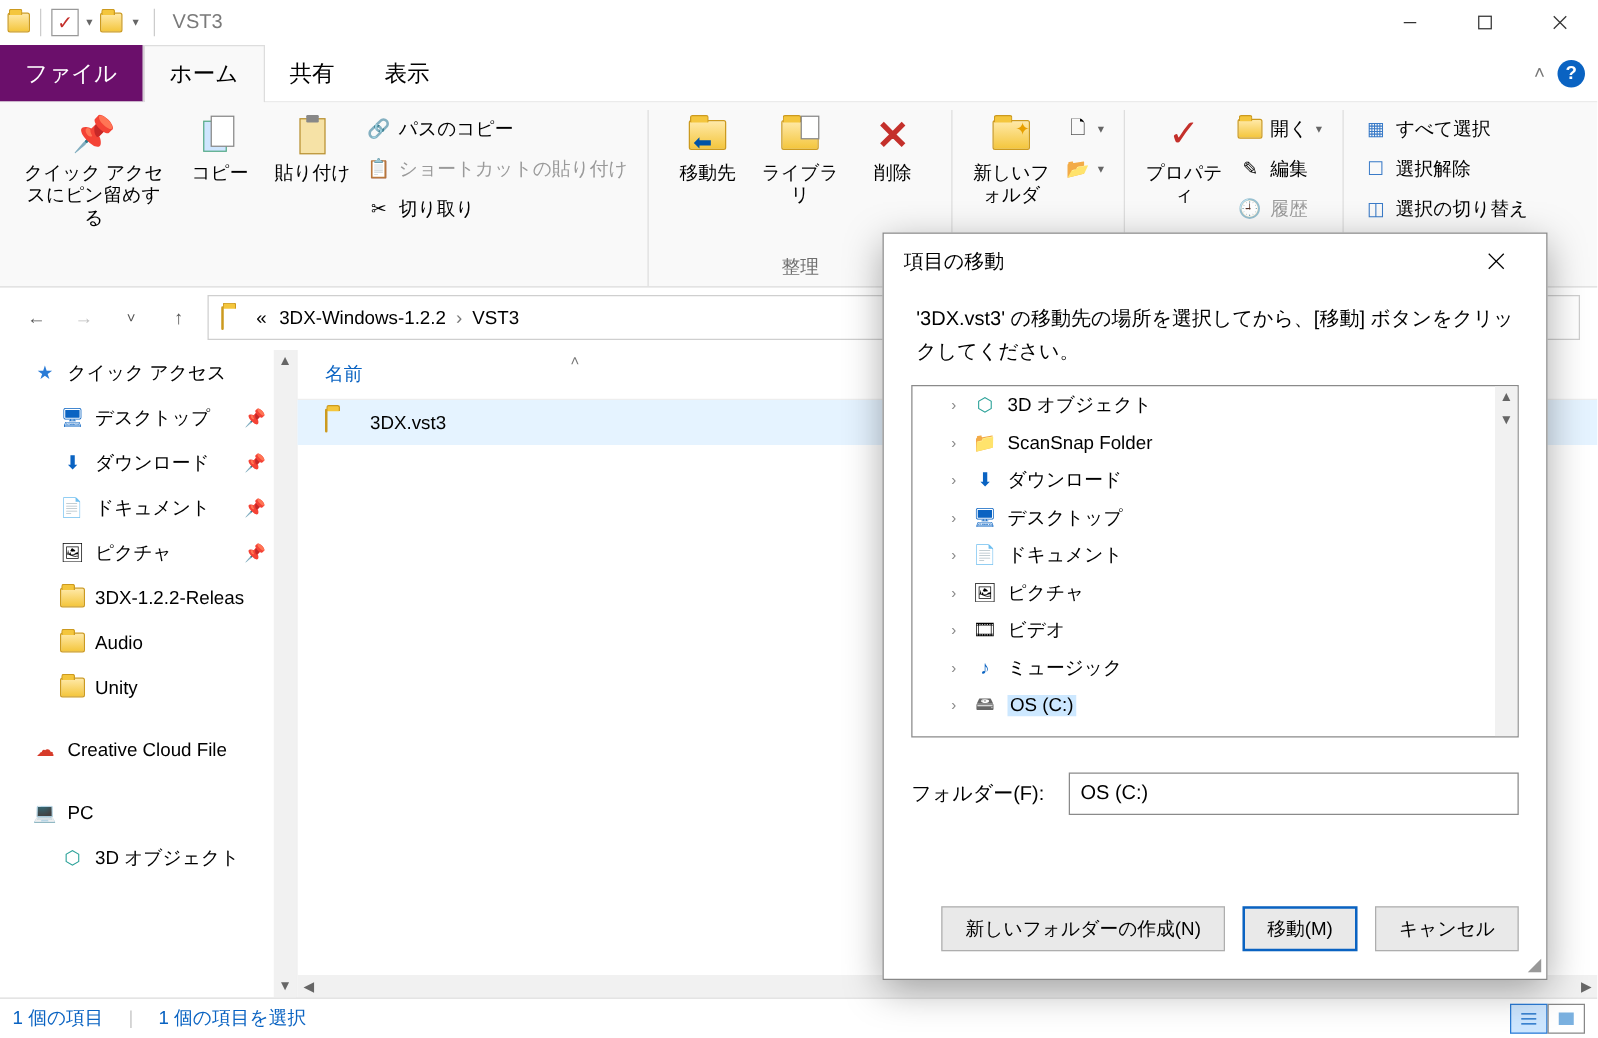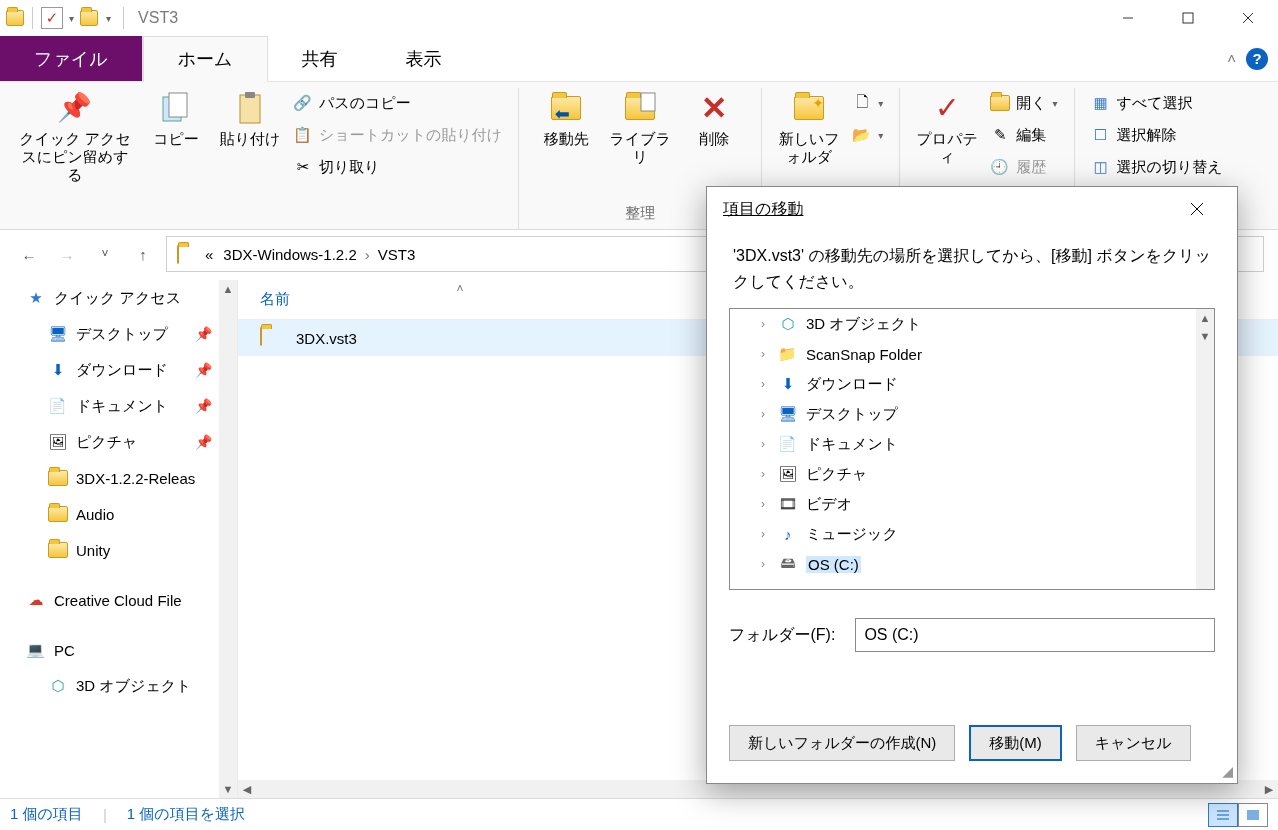--- a/index.html
+++ b/index.html
@@ -9,21 +9,21 @@
 .titlebar { height: 36px; background: #fff; display: flex; align-items: center; border-bottom: 0; }
 .titlebar .qat { display: flex; align-items: center; height: 100%; padding-left: 6px; gap: 4px; }
 .titlebar .qat .folder-ic { width:18px; height:18px; display:flex; align-items:center; justify-content:center; }
 .titlebar .title { margin-left: 10px; color: #7a7a7a; font-size: 16px; }
 .titlebar .winbtns { margin-left: auto; display: flex; }
 .titlebar .winbtn { width: 60px; height: 36px; display: flex; align-items: center; justify-content: center; color: #333; }
 .qat-sep { width:1px; height:22px; background:#ccc; margin:0 4px; }
 
 
 .ribbon-tabs { height: 46px; display: flex; align-items: stretch; border-bottom: 1px solid #e5e5e5; background:#fff; }
-.ribbon-tab { padding: 0 34px; display: flex; align-items: center; font-size: 18px; cursor: default; }
+.ribbon-tab { padding: 0 20px; display: flex; align-items: center; font-size: 18px; cursor: default; }
 .ribbon-tab.file { background: #6b0f6b; color: #fff; border-right: 1px solid #ddd;}
 .ribbon-tab.active { background: #f9f9f9; border-top: 1px solid #ddd; border-left:1px solid #ddd; border-right:1px solid #ddd; border-bottom:1px solid #f9f9f9; margin-bottom:-1px;}
 .ribbon-right { margin-left: auto; display:flex; align-items:center; padding-right:10px; gap:10px; }
 .helpdot { width:22px; height:22px; border-radius:50%; background:#0a63c2; color:#fff; display:flex; align-items:center; justify-content:center; font-weight:bold; font-size:15px;}
 
 
 .ribbon { height: 148px; background: #f9f9f9; border-bottom: 1px solid #dcdcdc; display: flex; padding: 6px 10px 0 15px; }
 .rgroup { display:flex; flex-direction:column; justify-content:space-between; padding: 0 14px; position:relative; }
 .rgroup:not(:last-child) { border-right: 1px solid #dedede; }
 .rgroup-label { text-align:center; color:#707070; font-size:15px; padding: 2px 0 6px; }
@@ -65,34 +65,34 @@
 .hscroll .track { flex:1; }
 
 
 .status { position:absolute; left:0; right:0; bottom:0; height:32px; border-top:1px solid #dcdcdc; display:flex; align-items:center; padding: 0 10px; gap: 20px; color:#0a63c2; }
 .status .viewbtns { margin-left:auto; display:flex; gap:0; }
 .status .vb { width:30px; height:24px; border:1px solid #888; display:flex; align-items:center; justify-content:center; }
 .status .vb.active { background:#cde6ff; border-color:#2a7bd6; }
 
 
 .dialog { position:absolute; left: 706px; top: 186px; width: 532px; height: 598px; background:#fff; border:1px solid #888; box-shadow: 0 8px 30px rgba(0,0,0,0.35); display:flex; flex-direction:column; }
-.dlg-title { height:44px; display:flex; align-items:center; padding: 0 20px 0 16px; font-size:16px;text-decoration:underline; }
+.dlg-title { height:44px; display:flex; align-items:center; padding: 0 20px 0 16px; font-size:16px; }
 .dlg-title .x { margin-left:auto; width:40px; height:40px; display:flex; align-items:center; justify-content:center; font-size:16px;}
 .dlg-msg { padding: 12px 20px 14px 26px; font-size:16px; line-height:1.6; }
 .dlg-tree { margin: 0 22px; border:1px solid #8a8a8a; height: 282px; overflow:hidden; position:relative; background:#fff; }
 .dlg-tree .scroll { position:absolute; right:0; top:0; bottom:0; width:18px; background:#f1f1f1; display:flex; flex-direction:column;}
 .dlg-tree .scroll .arr { height:18px; display:flex; align-items:center; justify-content:center; color:#666; font-size:11px;}
 .dnode { display:flex; align-items:center; height:30px; padding-left: 26px; gap:8px; }
 .dnode .chev { color:#888; font-size:12px; width:14px; text-align:center; }
 .dnode .ic { width:20px; height:20px; display:flex; align-items:center; justify-content:center;}
 .dnode.selected span.lbl { background:#cde8ff; padding:0 2px; }
 .dnode.partial { height:20px; overflow:hidden; }
 .dlg-field { display:flex; align-items:center; margin: 28px 22px 0; gap: 20px; font-size:16px;}
 .dlg-field input { flex:1; height:34px; border:1px solid #8a8a8a; padding: 0 8px; font-size:16px; }
-.dlg-btns { margin-top:auto; padding: 22px; display:flex; gap:14px; }
+.dlg-btns { margin-top:auto; padding: 22px; display:flex; gap:14px; justify-content:flex-end; }
 .dlg-btns .btn { height:36px; padding: 0 18px; border:1px solid #aeaeae; background:#e9e9e9; font-size:15px; display:flex; align-items:center; }
 .dlg-btns .btn.primary { border:2px solid #0a63c2; background:#e9e9e9; }
 .dlg-grip { position:absolute; right:4px; bottom:4px; color:#999; font-size:14px; }
 
 
 .foldic { width:20px; height:16px; background: linear-gradient(#ffe9a8,#f4c63d); border:1px solid #cc9a1f; border-radius:2px; position:relative; }
 .foldic::before { content:""; position:absolute; top:-4px; left:0; width:9px; height:4px; background:#f4c63d; border:1px solid #cc9a1f; border-bottom:0; border-radius:2px 2px 0 0;}
 .foldic.big { width:30px; height:24px; }
 .foldic.big::before{ width:13px; height:5px; top:-5px;}
 </style>

